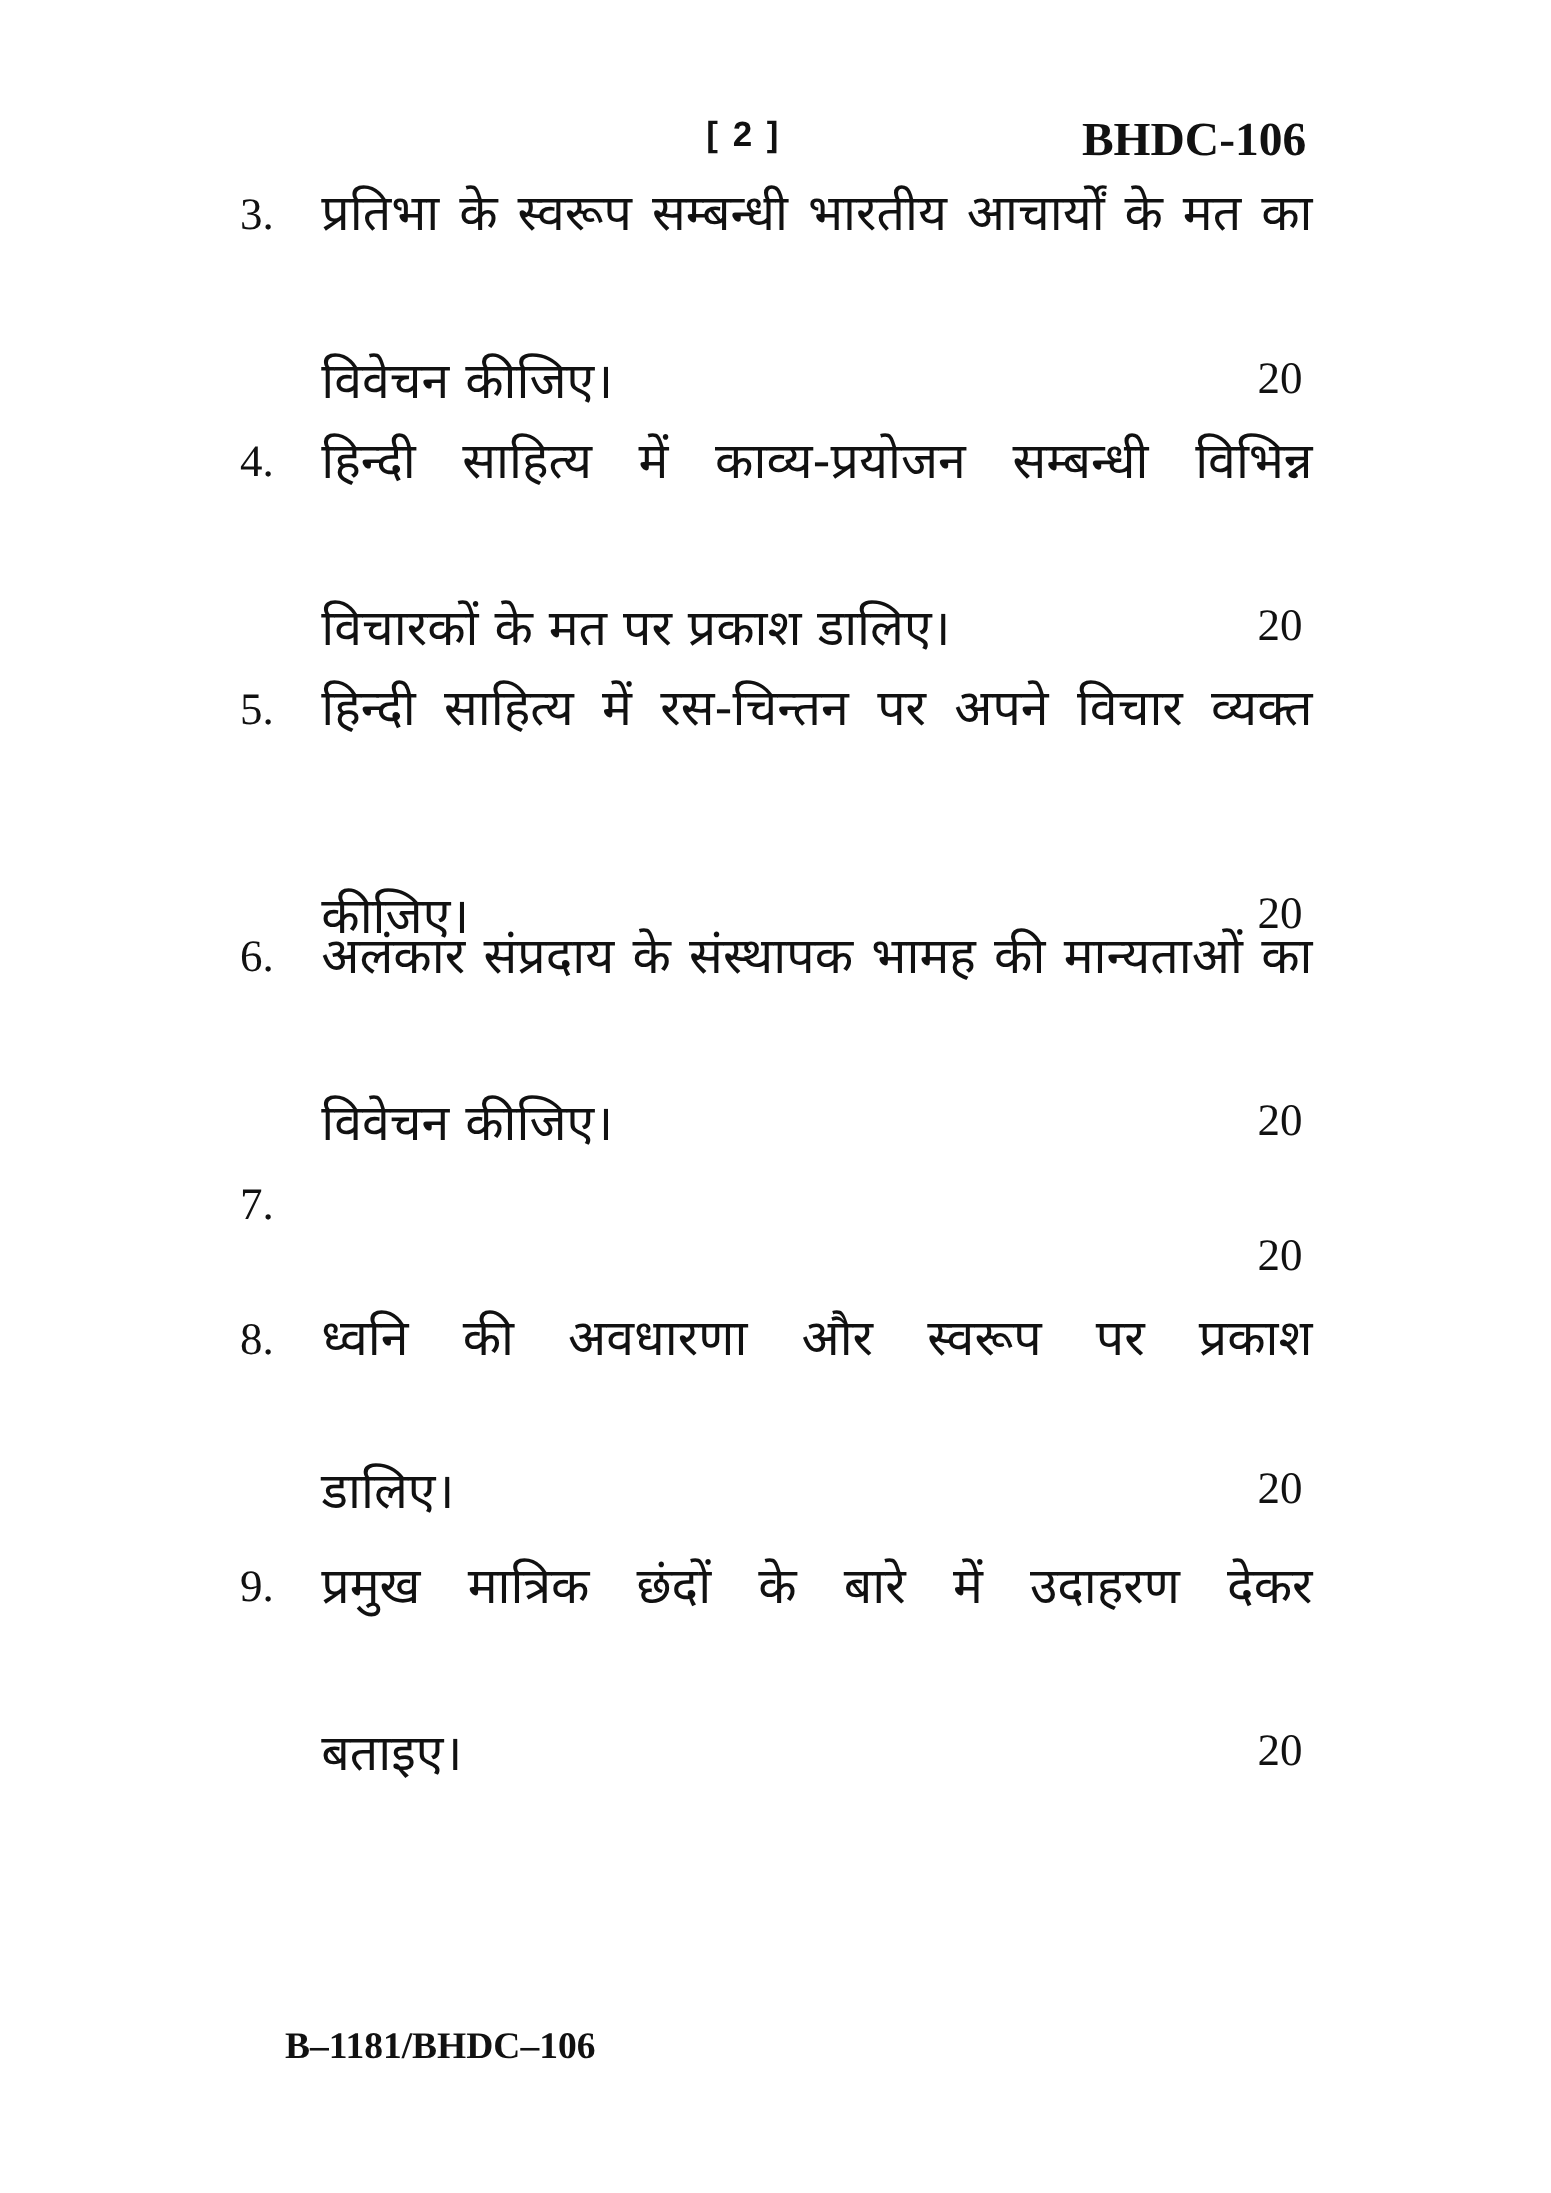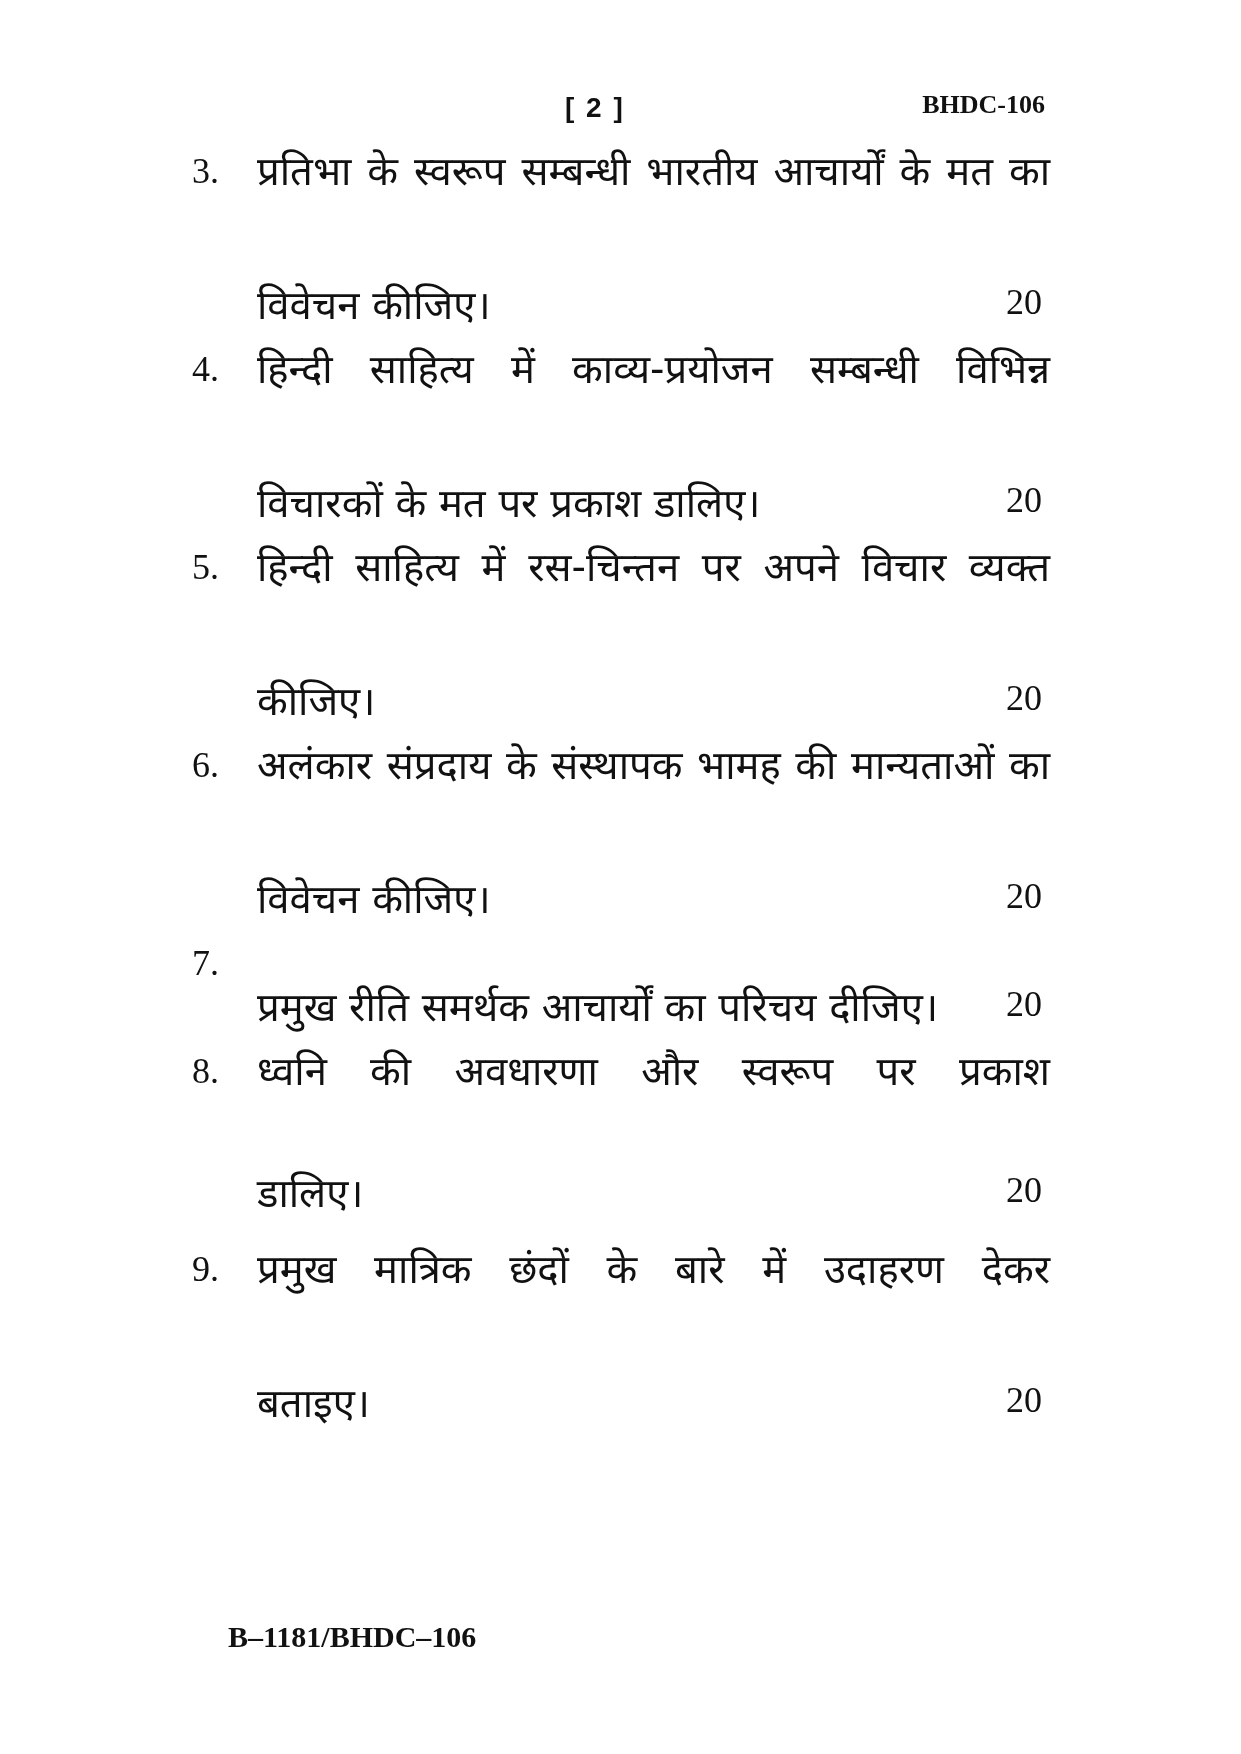--- a/index.html
+++ b/index.html
@@ -22,21 +22,21 @@
       font-family: "Liberation Sans", "DejaVu Sans", sans-serif;
       font-weight: bold;
       font-size: 28px;
       letter-spacing: 2px;
     }
     .paper-code-top {
       position: absolute;
       right: 196px;
       top: 90px;
       font-weight: bold;
-      font-size: 26px;
+      font-size: 38px;
     }
     .q-line {
       position: absolute;
       left: 192px;
       width: 858px;
       font-size: 38px;
       line-height: 50px;
       height: 50px;
       white-space: nowrap;
     }
@@ -105,41 +105,40 @@
     <span class="q-text cont">विचारकों के मत पर प्रकाश डालिए।</span>
     <span class="marks">20</span>
   </div>
 </div>
 
 <div>
   <div class="q-line" style="top:542px;">
     <span class="q-num">5.</span>
     <span class="q-text">हिन्दी साहित्य में रस-चिन्तन पर अपने विचार व्यक्त</span>
   </div>
-  <div class="q-line" style="top:632px;">
+  <div class="q-line" style="top:664px;">
     <span class="q-text cont">कीजिए।</span>
     <span class="marks">20</span>
   </div>
 </div>
 
 <div>
   <div class="q-line" style="top:740px;">
     <span class="q-num">6.</span>
     <span class="q-text">अलंकार संप्रदाय के संस्थापक भामह की मान्यताओं का</span>
   </div>
   <div class="q-line" style="top:830px;">
     <span class="q-text cont">विवेचन कीजिए।</span>
     <span class="marks">20</span>
   </div>
 </div>
 
 <div>
   <div class="q-line" style="top:938px;">
     <span class="q-num">7.</span>
-    <span class="q-text cont short">प्रमुख रीति समर्थक आचार्यों का परिचय दीजिए।</span>
     <span class="marks">20</span>
   </div>
 </div>
 
 <div>
   <div class="q-line" style="top:1046px;">
     <span class="q-num">8.</span>
     <span class="q-text">ध्वनि की अवधारणा और स्वरूप पर प्रकाश</span>
   </div>
   <div class="q-line" style="top:1124px;">

